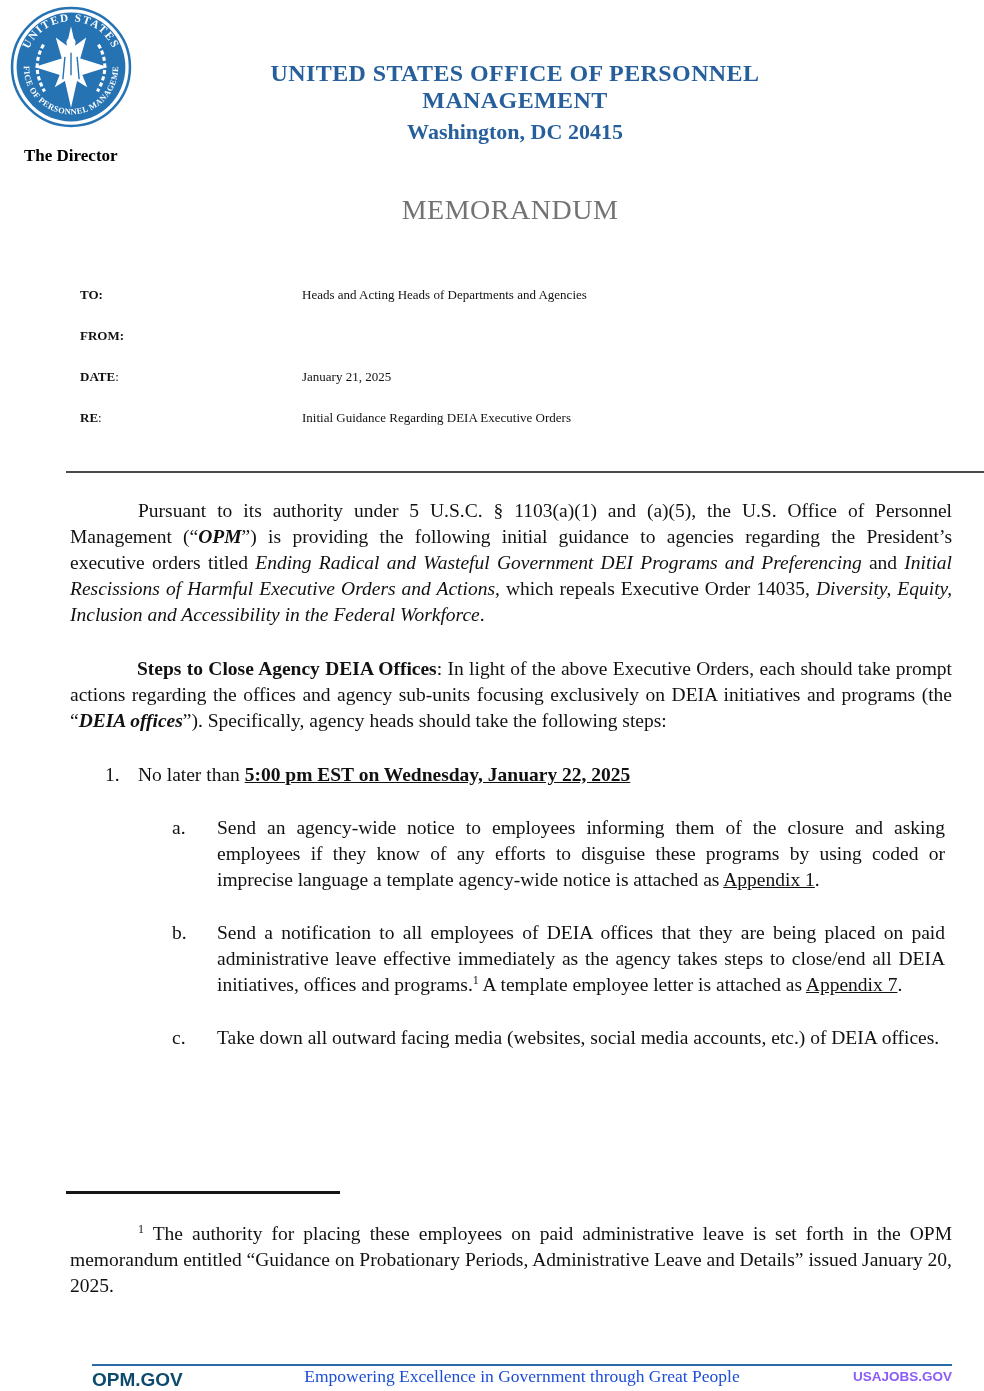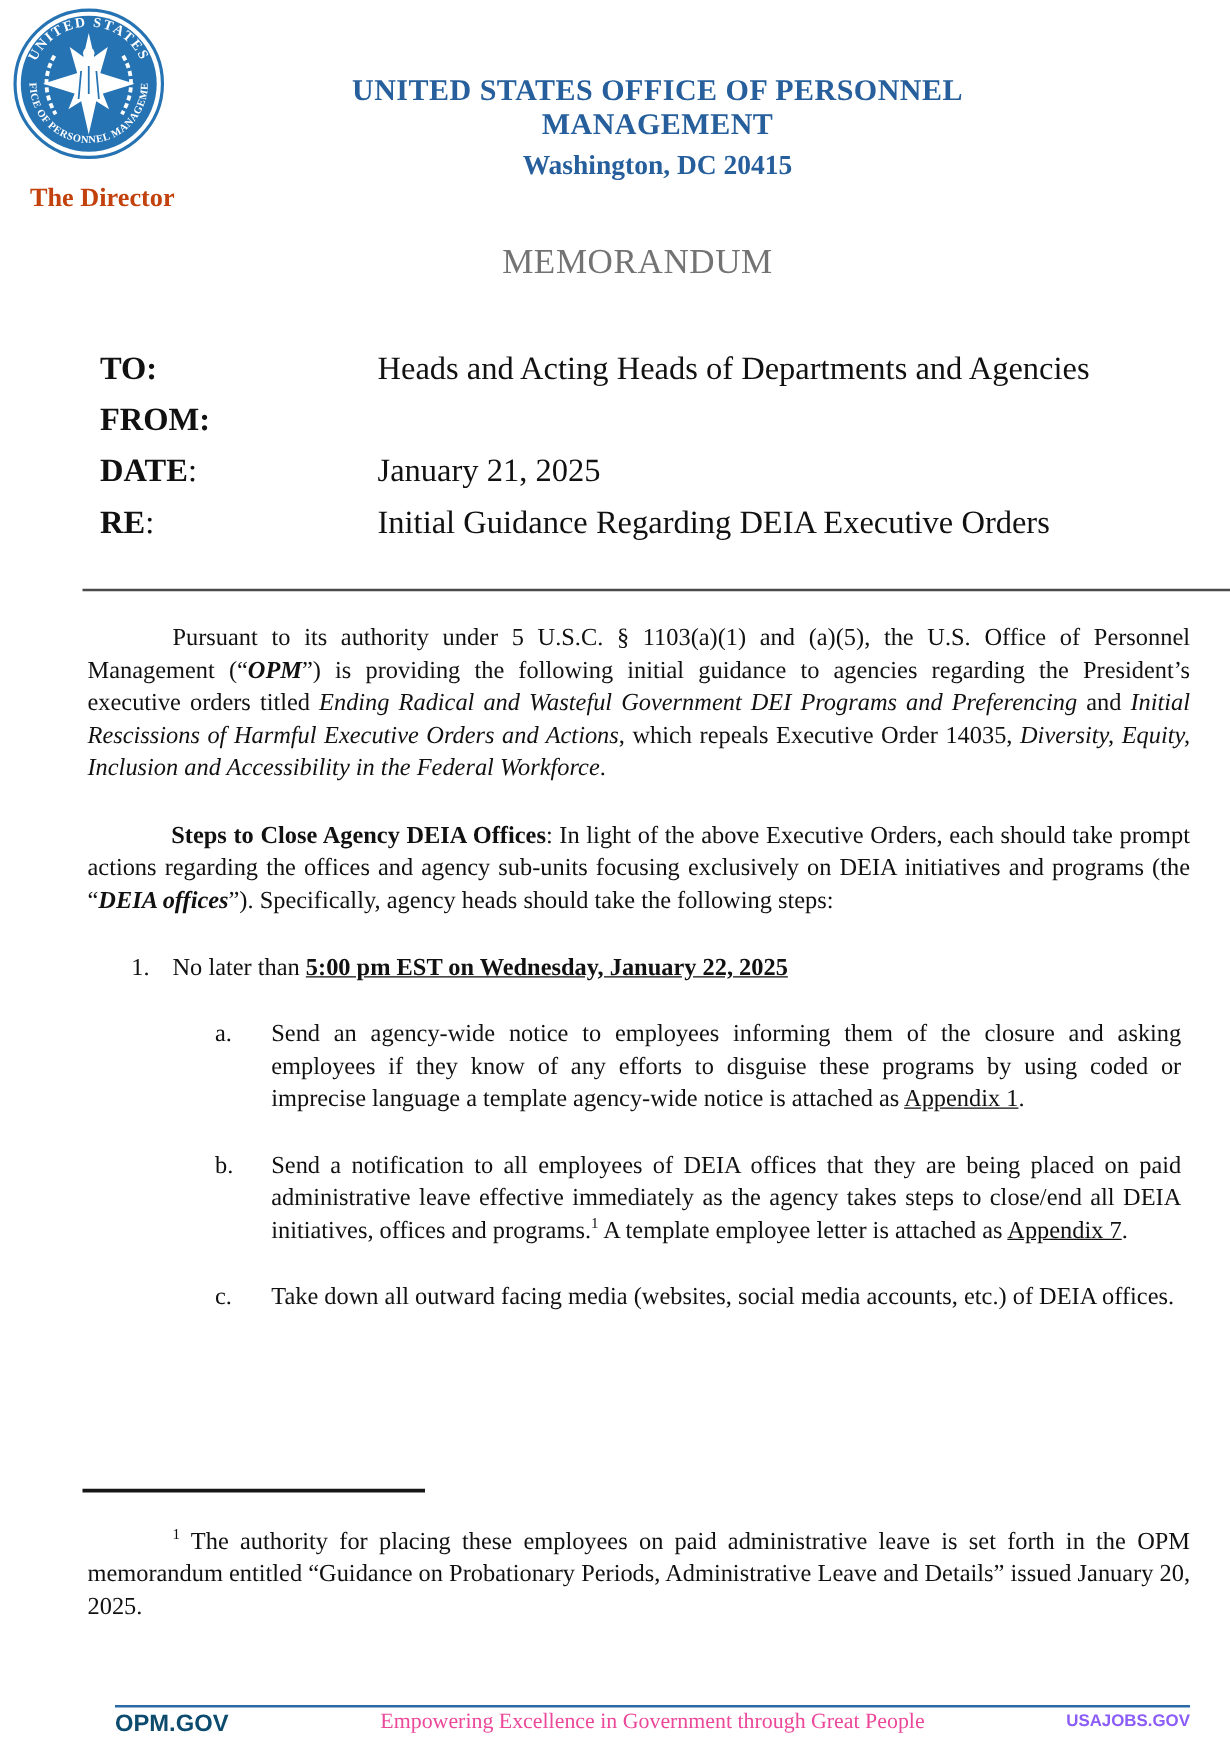--- a/index.html
+++ b/index.html
@@ -7,29 +7,29 @@
     position:relative;
     width:984px;height:1391px;
     background:#ffffff;
     font-family:"Liberation Serif", serif;
     color:#111111;
     overflow:hidden;
   }
 
   
   .seal{position:absolute;left:10px;top:6px;width:122px;height:122px;}
-  .header-text{position:absolute;left:196px;top:60px;width:660px;text-align:center;color:#265f9c;font-family:Liberation Serif, serif;}
+  .header-text{position:absolute;left:185px;top:60px;width:660px;text-align:center;color:#265f9c;font-family:Liberation Serif, serif;}
   .agency-name{font-size:24px;font-weight:600;letter-spacing:0.4px;}
   .address{font-size:22px;font-weight:600;margin-top:5px;}
-  .director{position:absolute;left:24px;top:146px;font-size:21px;font-weight:600;color:#c2410c;}
+  .director{position:absolute;left:24px;top:146px;font-size:17px;font-weight:600;color:#000000;}
 
   
   .memo-title{position:absolute;left:180px;top:194px;width:660px;margin:0;
     text-align:center;font-size:28px;font-weight:normal;letter-spacing:0.5px;color:#737373;}
-  .fields{position:absolute;left:80px;top:284px;width:880px;font-size:26px;}
+  .fields{position:absolute;left:80px;top:284px;width:880px;font-size:13px;}
   .field-row{display:flex;margin-bottom:19px;line-height:22px;}
   .field-label{width:222px;flex:none;}
   .field-value{flex:1;}
   .rule{position:absolute;left:66px;right:0;top:471px;height:2px;background:#4a4a4a;}
 
   
   .body-text{position:absolute;left:70px;top:498px;width:882px;
     font-size:19.5px;line-height:26px;text-align:justify;}
   .body-text p{margin:0;}
   .para-1{text-indent:68px;}
@@ -51,21 +51,21 @@
   
   .footnote-rule{position:absolute;left:66px;top:1191px;width:274px;height:3px;background:#161616;}
   .footnote{position:absolute;left:70px;top:1221px;width:882px;margin:0;
     font-size:19.5px;line-height:26px;text-align:justify;text-indent:68px;}
 
   
   .footer-line{position:absolute;left:92px;right:32px;top:1364px;height:2px;background:#2a6aa6;}
   .footer-left{position:absolute;left:92px;top:1369px;
     font-family:"Liberation Sans", sans-serif;font-size:19px;font-weight:bold;color:#0c4a6e;}
   .footer-center{position:absolute;left:92px;right:32px;top:1366px;text-align:center;
-    font-size:17.5px;color:#ec4899;}
+    font-size:17.5px;color:#1d4ed8;}
   .footer-right{position:absolute;right:32px;top:1369px;
     font-family:"Liberation Sans", sans-serif;font-size:13.5px;font-weight:bold;color:#8b5cf6;}
 </style>
 </head>
 <body>
 
 <div class="page">
 
   <div class="seal">
     <svg viewBox="0 0 120 120" width="122" height="122">

